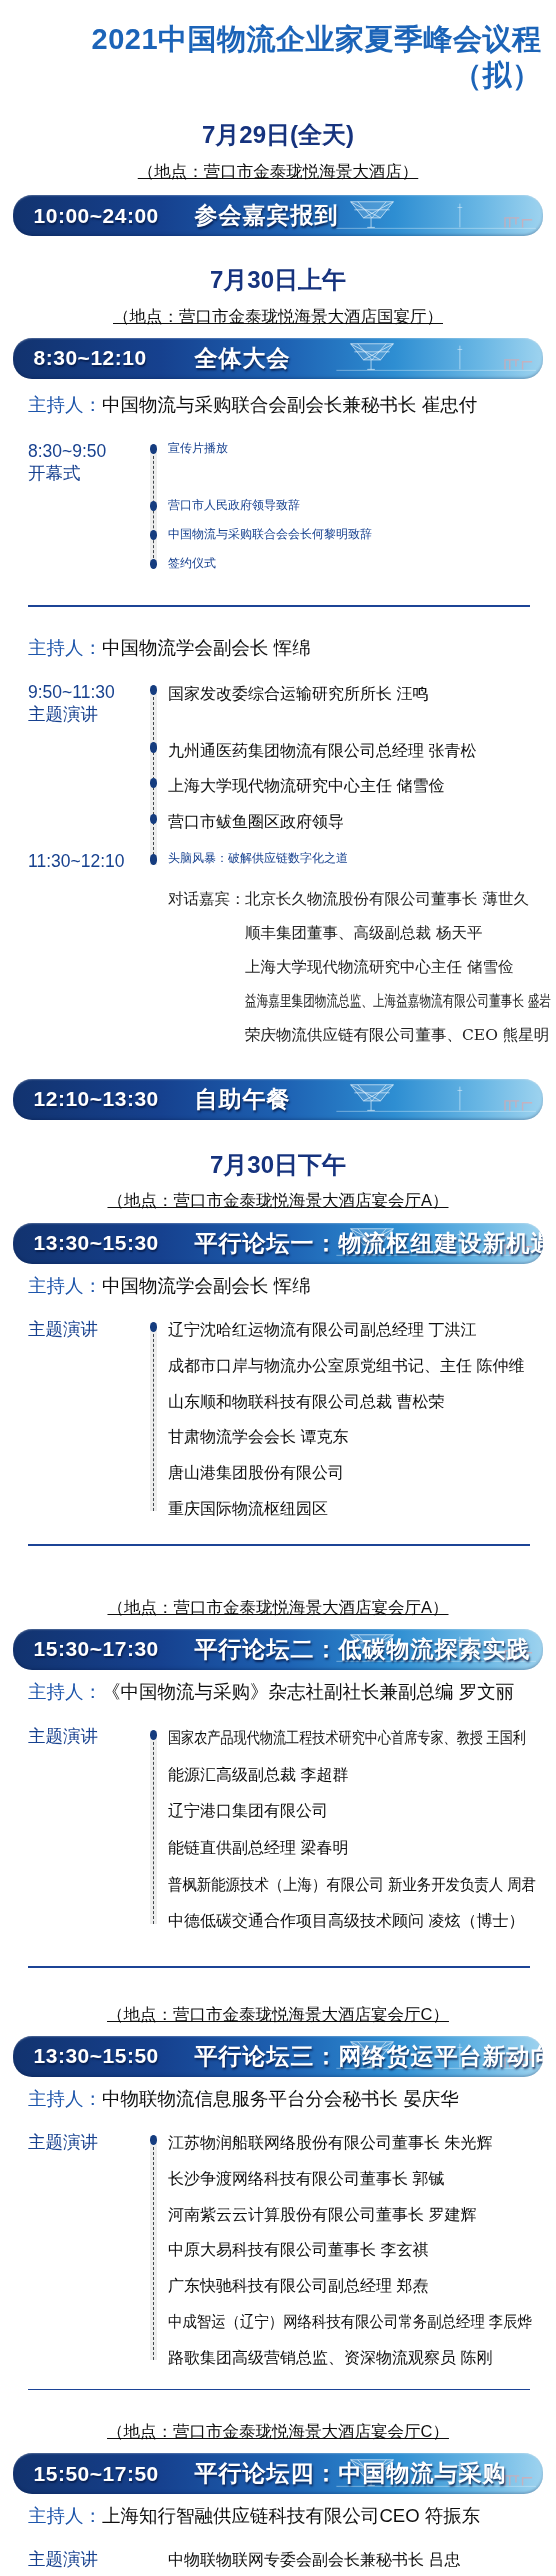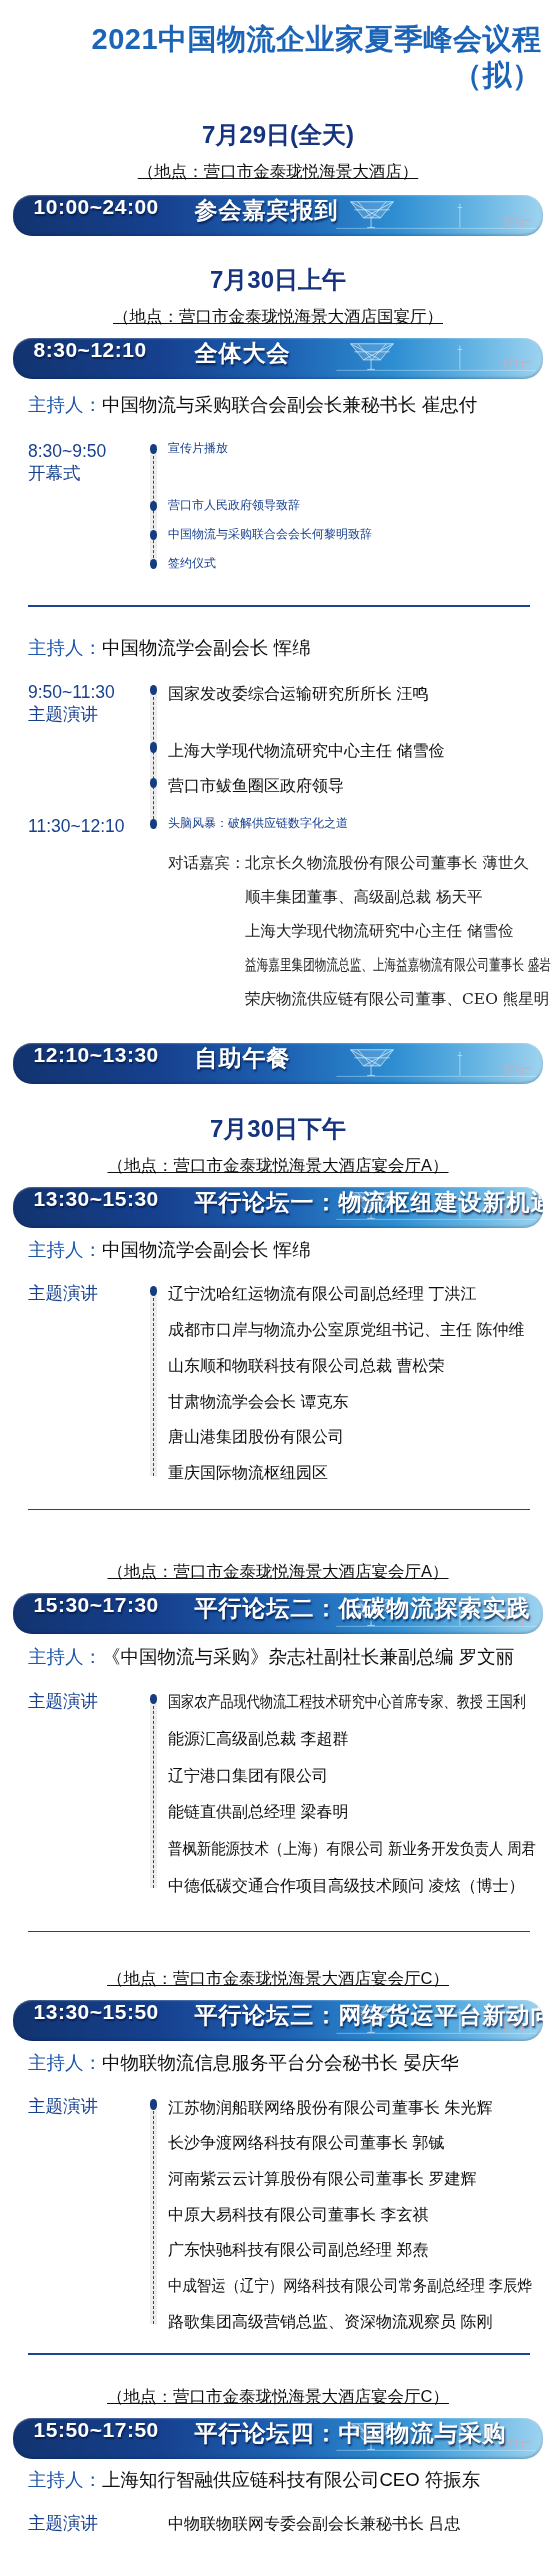--- a/index.html
+++ b/index.html
@@ -6,21 +6,21 @@
   body{width:556px;font-family:"Liberation Sans","DejaVu Sans",sans-serif;color:#111;}
   .page{padding-bottom:46px;}
 
   .title{margin:20.6px 14.4px 0;font-size:29px;line-height:1.25;font-weight:bold;
          color:#1c64b8;text-align:right;letter-spacing:0.5px;}
 
   .day-heading{font-size:24px;font-weight:bold;color:#16337e;text-align:center;line-height:1.1;}
   .venue{font-size:16.5px;color:#0e0e0e;text-align:center;line-height:1.2;text-decoration:underline;}
 
   .banner{position:relative;margin:0 13px;height:41px;border-radius:19px;display:flex;
-          overflow:hidden;
+          align-items:center;overflow:hidden;
           background:linear-gradient(90deg,#12336f 0%,#16418f 28%,#1e63b4 52%,#2e8ed2 72%,#68b6e4 88%,#9ed3ef 100%);
           box-shadow:inset 0 1px 1.5px rgba(255,255,255,.25), inset 0 -1.5px 2.6px rgba(0,20,60,.25);}
   .b-time{position:relative;z-index:2;margin-left:20.6px;width:161px;flex:none;font-size:21px;
           font-weight:bold;color:#fff;text-shadow:1px 1.5px 1.5px rgba(5,25,70,.8);letter-spacing:0.5px;}
   .b-title{position:relative;z-index:2;font-size:23px;font-weight:bold;color:#fff;
            text-shadow:1px 1.5px 2.1px rgba(5,25,70,.85);letter-spacing:1px;white-space:nowrap;}
   .banner-art{position:absolute;right:2.1px;top:1.5px;height:38px;z-index:1;}
 
   .host{margin-left:28px;font-size:18.5px;line-height:1.2;white-space:nowrap;}
   .h-label{color:#1d55ab;}
@@ -155,20 +155,27 @@
       <div class="l-col">
           <span class="dot"></span>
         </div>
       <div class="c-col">国家发改委综合运输研究所所长 汪鸣</div>
     </div>
     <div class="row">
       <div class="t-col"></div>
       <div class="l-col">
           <span class="dot"></span>
         </div>
+      <div class="c-col">九州通医药集团物流有限公司总经理 张青松</div>
+    </div>
+    <div class="row">
+      <div class="t-col"></div>
+      <div class="l-col">
+          <span class="dot"></span>
+        </div>
       <div class="c-col">上海大学现代物流研究中心主任 储雪俭</div>
     </div>
     <div class="row">
       <div class="t-col"></div>
       <div class="l-col">
           <span class="dot"></span>
         </div>
       <div class="c-col">营口市鲅鱼圈区政府领导</div>
     </div>
     <div class="row" style="margin-top:18.5px">

